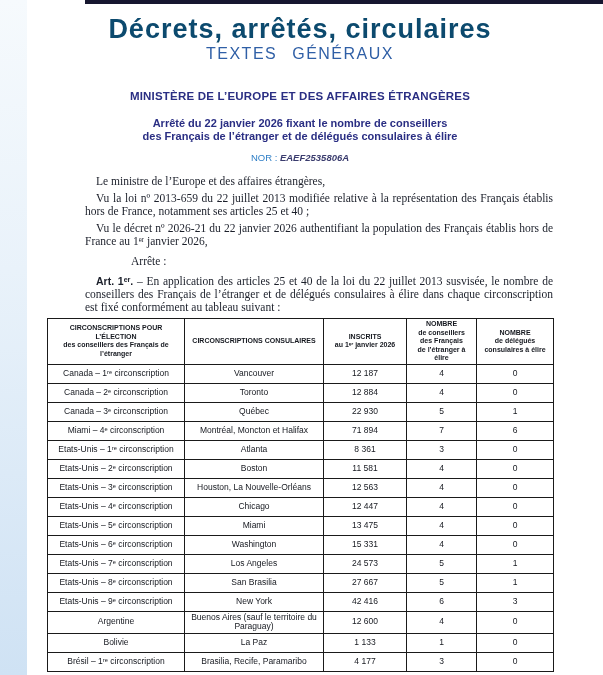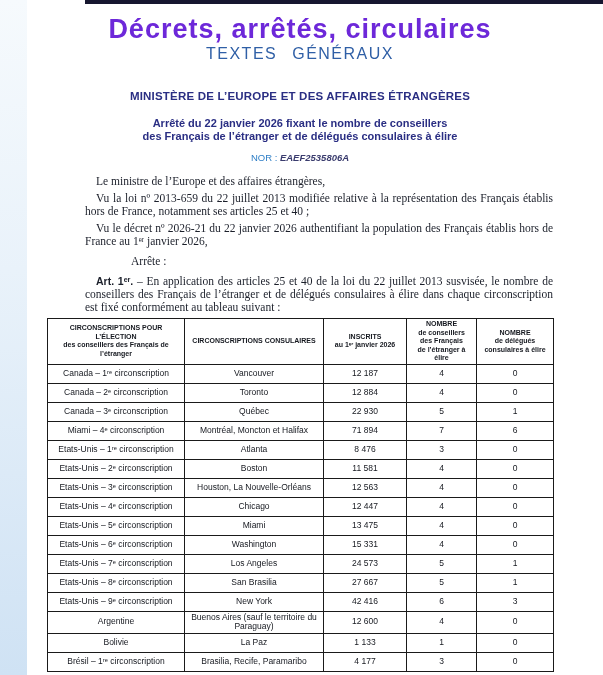--- a/index.html
+++ b/index.html
@@ -6,21 +6,21 @@
   html,body { width:603px; height:675px; background:#ffffff; overflow:hidden; }
   body { font-family:"Liberation Sans","DejaVu Sans",sans-serif; position:relative; }
 
   .top-rule { position:absolute; top:0; left:85px; right:0; height:4px; background:#16162f; }
   .left-strip { position:absolute; top:0; left:0; bottom:0; width:27px;
     background:linear-gradient(to bottom,#f6fafd 0%,#e9f2fa 40%,#cfe2f4 100%); }
 
   .content { position:absolute; left:47px; top:0; width:506px; padding-top:13px; }
 
   .kicker { font-size:27px; font-weight:600; letter-spacing:1px; text-align:center;
-    color:#6d28d9; line-height:32px; }
+    color:#0c4a6e; line-height:32px; }
   .section { font-size:16px; font-weight:500; letter-spacing:1.5px;
     word-spacing:9px; text-align:center; color:#2f5fa6; line-height:18px; }
   .ministry { margin-top:27px; font-size:11.5px; font-weight:bold; letter-spacing:.2px;
     text-align:center; color:#2a2e83; line-height:13px; }
   .doc-title { margin-top:14px; font-size:11px; font-weight:bold; text-align:center;
     color:#2a2e83; line-height:13px; }
   .nor { margin-top:9px; font-size:9.5px; text-align:center; line-height:11px; }
   .nor-label { color:#2e7ec6; }
   .nor-code { color:#3a3c6e; font-style:italic; font-weight:bold; }
 
@@ -119,21 +119,21 @@
         <tr>
           <td>Miami – 4ᵉ circonscription</td>
           <td>Montréal, Moncton et Halifax</td>
           <td>71 894</td>
           <td>7</td>
           <td>6</td>
         </tr>
         <tr>
           <td>Etats-Unis – 1ʳᵉ circonscription</td>
           <td>Atlanta</td>
-          <td>8 476</td>
+          <td>8 361</td>
           <td>3</td>
           <td>0</td>
         </tr>
         <tr>
           <td>Etats-Unis – 2ᵉ circonscription</td>
           <td>Boston</td>
           <td>11 581</td>
           <td>4</td>
           <td>0</td>
         </tr>

